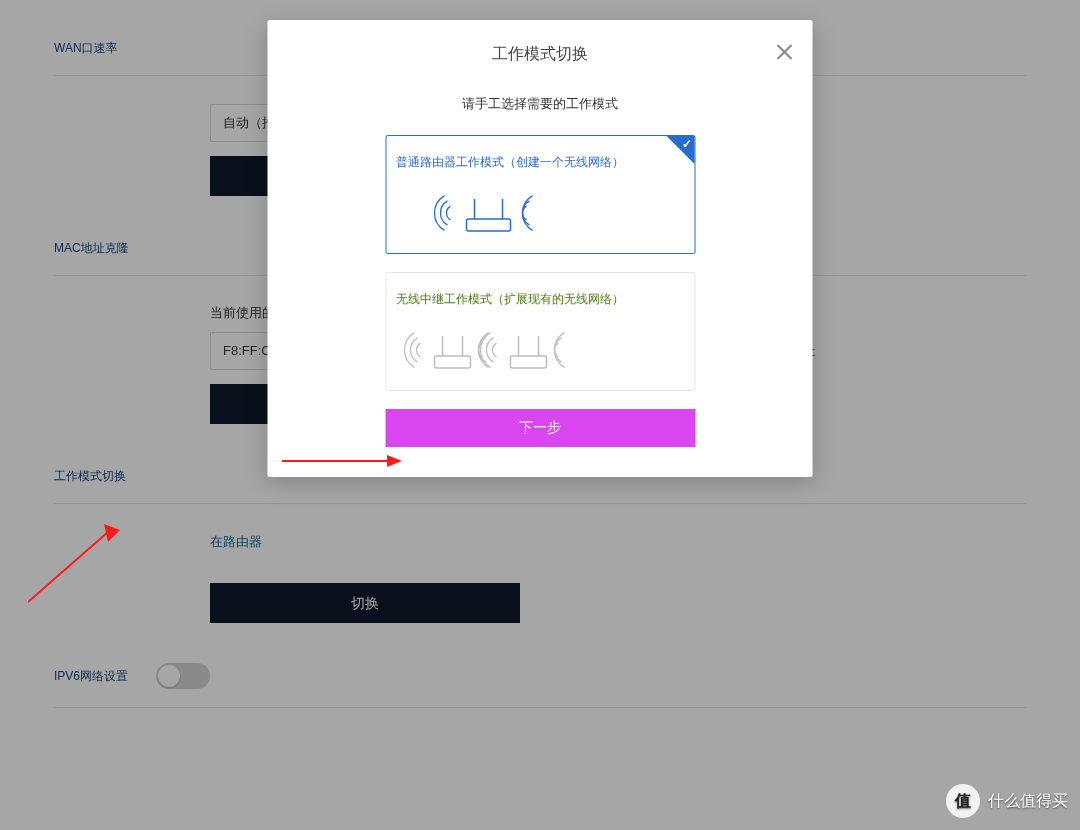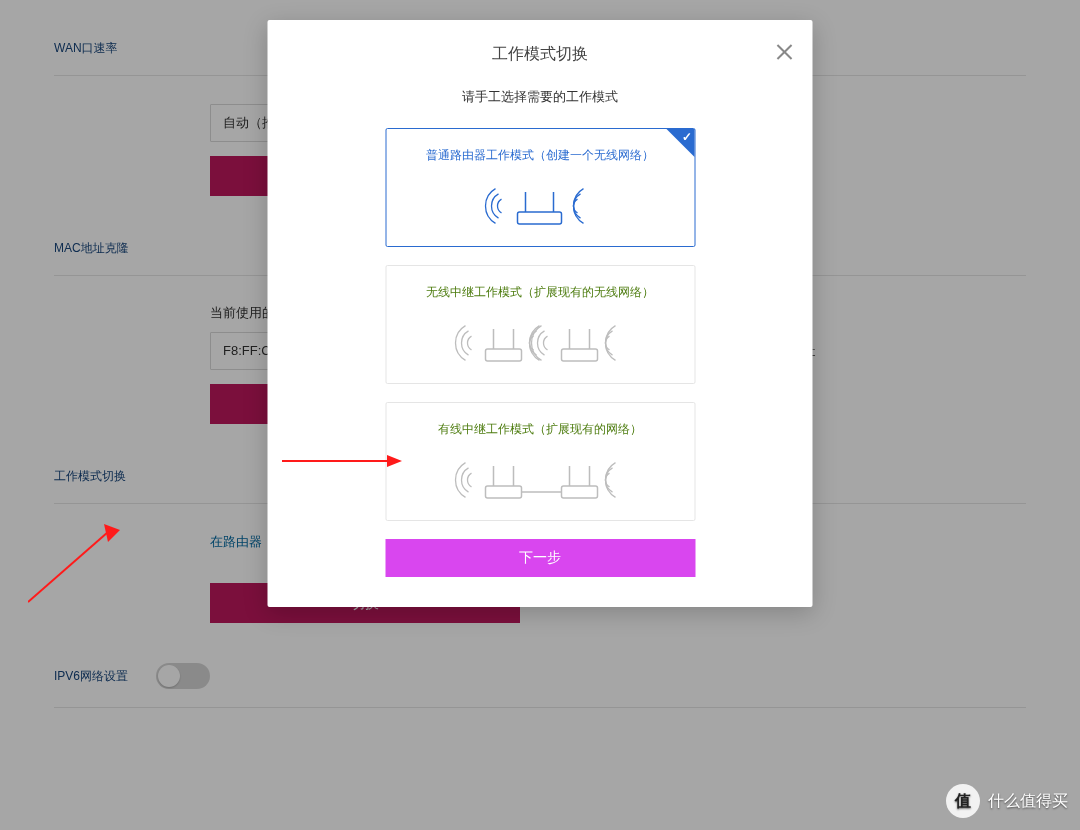--- a/index.html
+++ b/index.html
@@ -36,21 +36,21 @@
       padding: 0 12px;
       border: 1px solid #d9d9d9;
       border-radius: 1px;
       min-width: 310px;
       font-size: 13px;
       color: #333;
       background: #fff;
     }
     .btn-primary {
       display: inline-block;
-      background: #be185d;
+      background: #0f172a;
       color: #fff;
       text-align: center;
       width: 310px;
       height: 40px;
       line-height: 40px;
       font-size: 14px;
       border: none;
       cursor: pointer;
       margin-top: 14px;
     }
@@ -102,30 +102,29 @@
       content:""; position:absolute; left:9px; top:0;
       width:2px; height:20px; background:#888;
     }
     .close::before { transform: rotate(45deg); }
     .close::after  { transform: rotate(-45deg); }
 
     .modal-sub {
       text-align: center;
       font-size: 13px;
       color: #333;
-      margin: 7px 0 22px;
+      margin: 14px 0 22px;
     }
 
     .option {
       width: 310px;
       margin: 0 auto 18px;
       border: 1px solid #e5e5e5;
       border-radius: 2px;
       padding: 18px 10px 14px;
-      text-align: center;
       position: relative;
       cursor: pointer;
     }
     .option.selected { border: 1px solid #2a6bd0; }
     .option .opt-label {
       font-size: 12px;
       color: #4d7c0f;
       margin-bottom: 14px;
     }
     .option.selected .opt-label { color: #2a6bd0; }
@@ -250,38 +249,20 @@
             <path d="M 97 40.124355652982146 A 14 14 0 0 1 97 15.875644347017863" fill="none" stroke="#bdbdbd" stroke-width="1.3"></path>
             <path d="M 94 45.32050807568878 A 20 20 0 0 1 93.99999999999999 10.679491924311233" fill="none" stroke="#bdbdbd" stroke-width="1.3"></path>
     <rect x="114" y="34" width="36" height="12" rx="2" fill="none" stroke="#bdbdbd" stroke-width="1.5"></rect>
     <line x1="122" y1="34" x2="122" y2="14" stroke="#bdbdbd" stroke-width="1.5"></line>
     <line x1="142" y1="34" x2="142" y2="14" stroke="#bdbdbd" stroke-width="1.5"></line>
             <path d="M 162 21.071796769724493 A 8 8 0 0 0 162 34.92820323027551" fill="none" stroke="#bdbdbd" stroke-width="1.3"></path>
             <path d="M 165 15.87564434701786 A 14 14 0 0 0 165 40.12435565298214" fill="none" stroke="#bdbdbd" stroke-width="1.3"></path>
             <path d="M 168 10.679491924311229 A 20 20 0 0 0 168 45.32050807568877" fill="none" stroke="#bdbdbd" stroke-width="1.3"></path>
           </svg></div>
       </div>
-      <div class="option">
-        <div class="opt-label">有线中继工作模式（扩展现有的网络）</div>
-        <div><svg class="router-svg" viewBox="0 0 186 50">
-            <path d="M 24 34.92820323027551 A 8 8 0 0 1 23.999999999999996 21.071796769724493" fill="none" stroke="#bdbdbd" stroke-width="1.3"></path>
-            <path d="M 21.000000000000004 40.124355652982146 A 14 14 0 0 1 20.999999999999993 15.875644347017863" fill="none" stroke="#bdbdbd" stroke-width="1.3"></path>
-            <path d="M 18.000000000000004 45.32050807568878 A 20 20 0 0 1 17.999999999999993 10.679491924311233" fill="none" stroke="#bdbdbd" stroke-width="1.3"></path>
-    <rect x="38" y="34" width="36" height="12" rx="2" fill="none" stroke="#bdbdbd" stroke-width="1.5"></rect>
-    <line x1="46" y1="34" x2="46" y2="14" stroke="#bdbdbd" stroke-width="1.5"></line>
-    <line x1="66" y1="34" x2="66" y2="14" stroke="#bdbdbd" stroke-width="1.5"></line>
-            <line x1="74" y1="40" x2="114" y2="40" stroke="#bdbdbd" stroke-width="1.5"></line>
-            <rect x="114" y="34" width="36" height="12" rx="2" fill="none" stroke="#bdbdbd" stroke-width="1.5"></rect>
-            <line x1="122" y1="34" x2="122" y2="14" stroke="#bdbdbd" stroke-width="1.5"></line>
-            <line x1="142" y1="34" x2="142" y2="14" stroke="#bdbdbd" stroke-width="1.5"></line>
-            <path d="M 162 21.071796769724493 A 8 8 0 0 0 162 34.92820323027551" fill="none" stroke="#bdbdbd" stroke-width="1.3"></path>
-            <path d="M 165 15.87564434701786 A 14 14 0 0 0 165 40.12435565298214" fill="none" stroke="#bdbdbd" stroke-width="1.3"></path>
-            <path d="M 168 10.679491924311229 A 20 20 0 0 0 168 45.32050807568877" fill="none" stroke="#bdbdbd" stroke-width="1.3"></path>
-          </svg></div>
-      </div>
     </div>
 
   <button class="next-btn">下一步</button>
 </div>
 
 <svg class="arrow" style="left:282px; top:449px;" width="120" height="24">
   <line x1="0" y1="12" x2="105" y2="12" stroke="#ff1a1a" stroke-width="2"></line>
   <polygon points="105,6 120,12 105,18" fill="#ff1a1a"></polygon>
 </svg>
 <svg class="arrow" style="left:28px; top:524px;" width="92" height="80">

